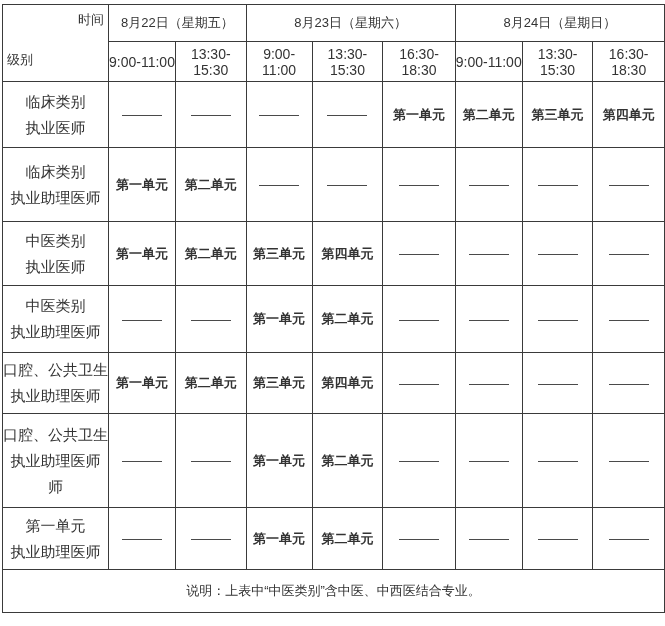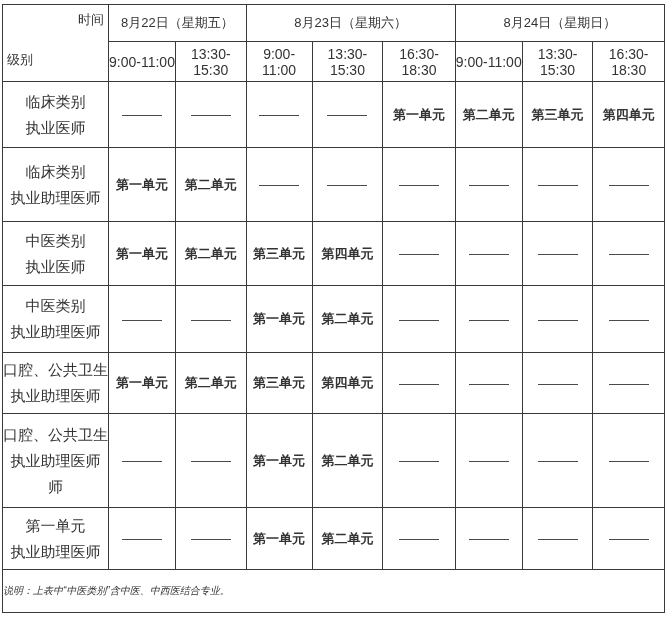--- a/index.html
+++ b/index.html
@@ -56,23 +56,22 @@
   
   td.u:empty::before {
     content: "";
     display: inline-block;
     width: 40px;
     height: 1px;
     background: #4a4a4a;
     vertical-align: 3px;
   }
   tr.rnote td {
-    font-size: 10px;
-    text-align: left;
-    font-style: italic;
+    font-size: 13px;
+    text-align: center;
   }
 </style>
 </head>
 <body>
 
 <table class="sched">
   <colgroup>
     <col style="width:85px">
       <col style="width:69px">
       <col style="width:73px">

